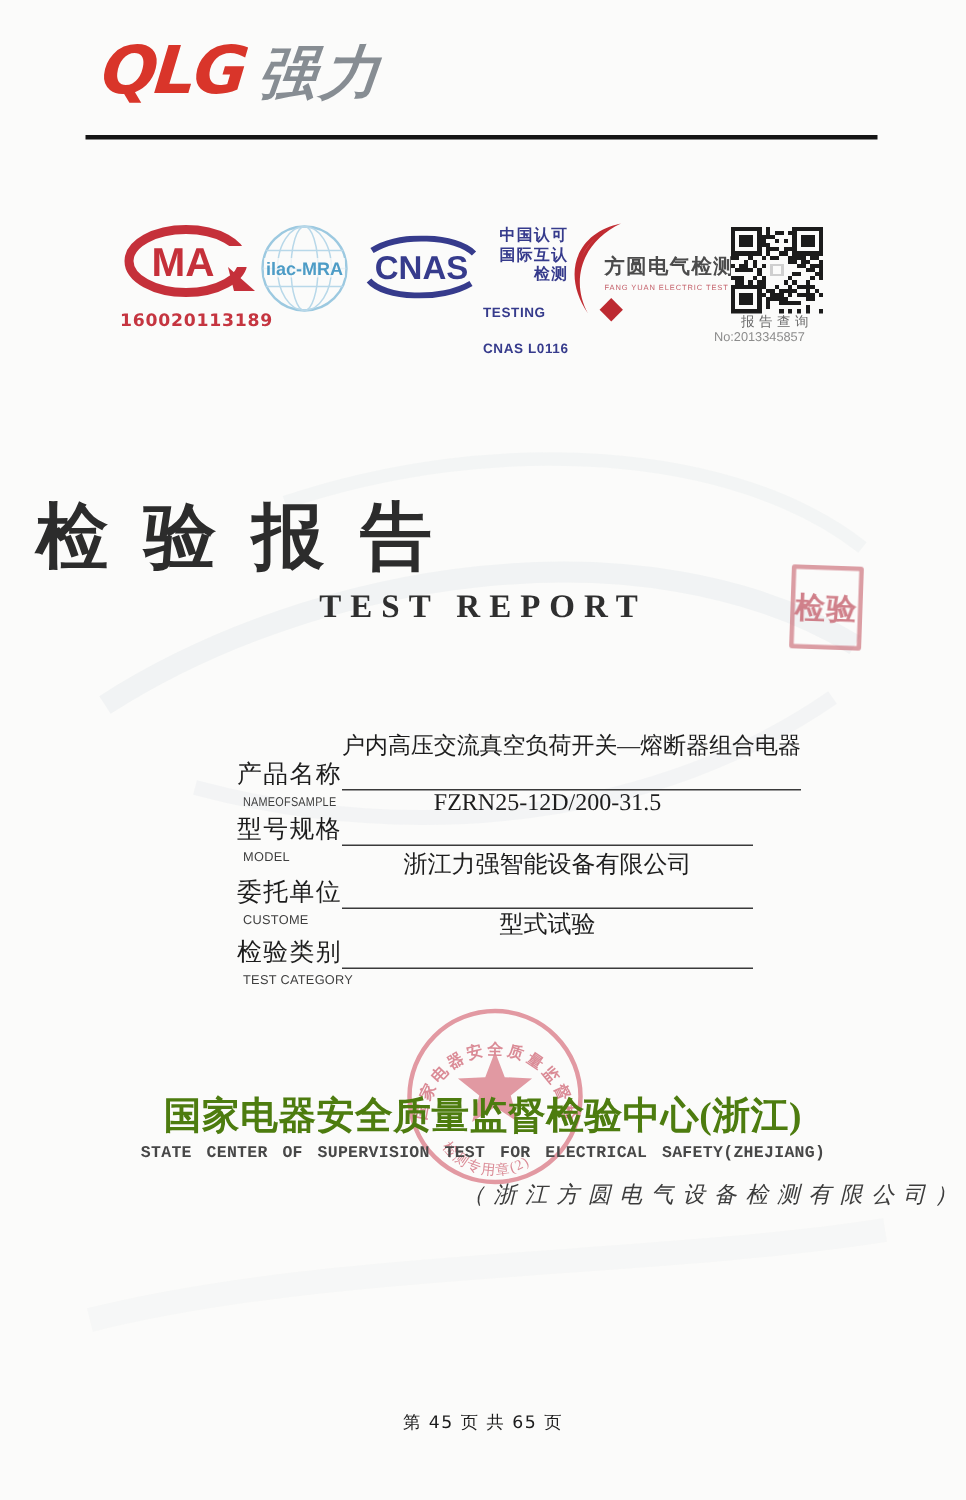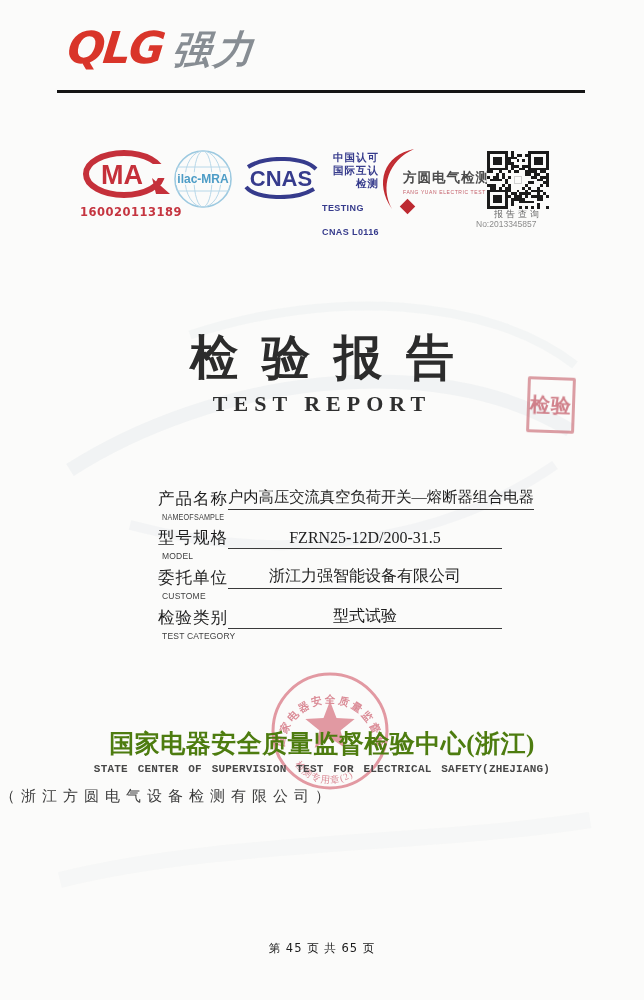--- a/index.html
+++ b/index.html
@@ -29,45 +29,45 @@
   .fy-en{font-family:"Liberation Sans",sans-serif;font-size:5px;color:#c4606a;letter-spacing:.6px;
          margin-top:2px;white-space:nowrap;}
   .fy-diamond{position:absolute;left:402px;top:201px;width:11px;height:11px;background:#bd2a31;
               transform:rotate(45deg);}
   .qr-wrap{position:absolute;left:487px;top:151px;}
   .qr-caption{position:absolute;left:476px;top:208px;width:84px;text-align:center;
               font-size:9px;color:#6a6a6a;letter-spacing:3px;}
   .qr-num{position:absolute;left:476px;top:219px;width:84px;text-align:left;
           font-family:"Liberation Sans",sans-serif;font-size:8.5px;color:#8c8c8c;}
   
-  .title-cn{position:absolute;left:0;top:326px;width:100%;text-align:center;font-weight:700;
+  .title-cn{position:absolute;left:0;top:326px;width:100%;font-weight:700;
             font-size:48px;letter-spacing:24px;padding-left:24px;box-sizing:border-box;color:#2c2c2c;}
   .title-en{position:absolute;left:0;top:391px;width:100%;text-align:center;font-weight:700;
             font-size:22px;letter-spacing:6px;color:#2f2f2f;}
   .small-stamp{position:absolute;left:527px;top:377px;width:42px;height:50px;
                border:3px solid rgba(201,106,117,.65);border-radius:2px;transform:rotate(2deg);
                display:flex;align-items:center;justify-content:center;filter:blur(.3px);}
   .small-stamp span{font-size:20px;font-weight:700;color:rgba(198,98,110,.8);letter-spacing:1px;}
   
   .frow{position:absolute;left:158px;width:344px;}
   .frow-inner{display:flex;align-items:flex-end;}
   .flabel{font-size:16.5px;color:#1d1d1d;white-space:nowrap;letter-spacing:1px;}
   .fline{flex:1;border-bottom:1.5px solid #3a3a3a;text-align:center;font-size:16px;color:#1d1d1d;
-         padding-bottom:1px;white-space:nowrap;}
+         padding-bottom:18px;white-space:nowrap;}
   .fline.tight{font-size:15.3px;letter-spacing:0;}
   .fsub{font-family:"Liberation Sans",sans-serif;font-size:8.5px;color:#3e3e3e;margin:2px 0 0 4px;
         letter-spacing:.2px;}
   .fsub.squish{transform:scaleX(.85);transform-origin:left;}
   
   .issuer-cn{position:absolute;left:0;top:727px;width:100%;text-align:center;font-weight:700;
              font-size:25px;color:#4d7c0f;letter-spacing:.5px;}
   .issuer-en{position:absolute;left:0;top:763px;width:100%;text-align:center;font-weight:700;
              font-size:11px;color:#474747;word-spacing:3px;letter-spacing:.2px;font-family:Liberation Mono, monospace;}
-  .issuer-co{position:absolute;left:0;top:787px;width:100%;text-align:left;font-size:15px;
-             color:#3c3c3c;letter-spacing:6px;}
+  .issuer-co{position:absolute;left:0;top:787px;width:100%;text-align:right;font-size:15px;
+             color:#3c3c3c;letter-spacing:6px;font-style:italic;}
   .seal{position:absolute;left:268px;top:669px;opacity:.92;}
   
   .page-footer{position:absolute;left:0;top:941px;width:100%;text-align:center;
                font-family:"DejaVu Sans",sans-serif;font-size:11.5px;color:#1c1c1c;letter-spacing:1px;}
   .wm{position:absolute;left:0;top:0;pointer-events:none;}
 </style>
 </head>
 <body>
 
 <div class="page">

